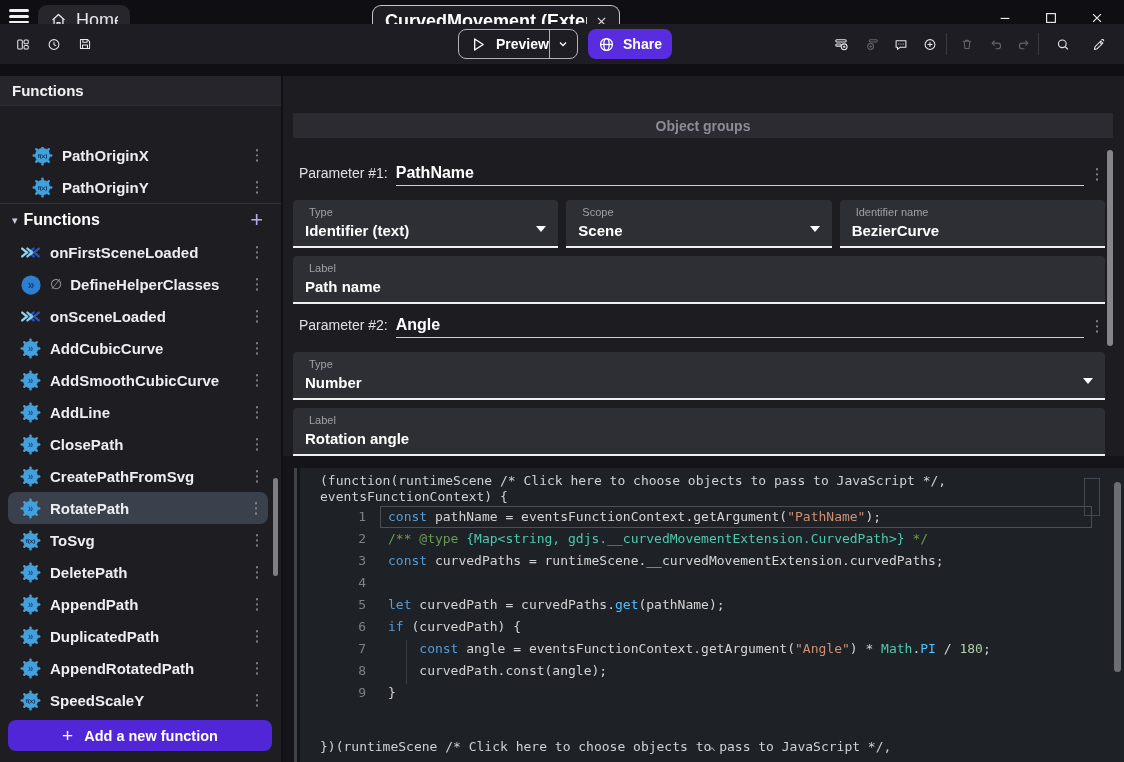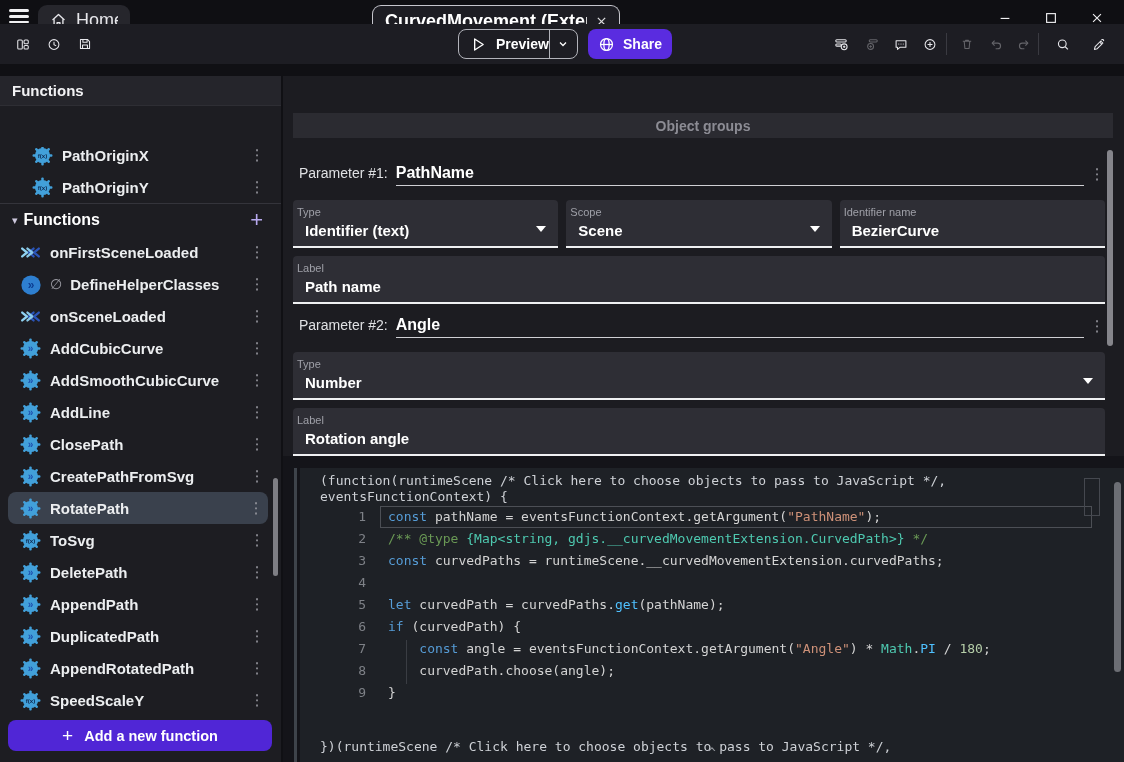--- a/index.html
+++ b/index.html
@@ -71,21 +71,21 @@
   .mtab.active{background:#45454d;color:#fff;box-shadow:0 3px 0 0 #d6ccf4;}
   .phead{position:absolute;left:16px;right:14px;height:24px;display:flex;align-items:flex-end;}
   .phead1{top:86px;} .phead2{top:238px;}
   .plabel{font-size:14px;color:#dfe0e3;padding-bottom:5px;white-space:nowrap;}
   .pnameline{flex:1;margin-left:8px;border-bottom:1px solid #cfcfd4;padding-bottom:3px;}
   .pname{font-size:16px;font-weight:bold;color:#fff;}
   .pmenu{width:26px;text-align:center;color:#9b9ba3;padding-bottom:3px;font-size:15px;cursor:pointer;}
   .frow{position:absolute;left:10px;right:19px;height:48px;display:flex;gap:8px;}
   .frow1{top:124px;} .lrow1{top:180px;} .frow2{top:276px;} .lrow2{top:332px;}
   .field{flex:1;position:relative;background:#2e2e35;border-radius:4px 4px 0 0;border-bottom:2px solid #eff0f2;cursor:pointer;}
-  .flabel{position:absolute;top:6px;left:4px;font-size:11px;color:#9fa0a8;}
+  .flabel{position:absolute;top:6px;left:16px;font-size:11px;color:#9fa0a8;}
   .fvalue{position:absolute;bottom:7px;left:12px;font-size:15px;font-weight:bold;color:#fff;white-space:nowrap;}
   .fcaret{position:absolute;right:12px;bottom:14px;width:0;height:0;border:5px solid transparent;border-top:6px solid #fff;border-bottom:none;}
   .main-scroll{position:absolute;right:11px;top:74px;width:6px;height:196px;background:#85858b;border-radius:3px;cursor:pointer;}
 
   
   .editor{position:absolute;left:283px;top:456px;right:0;bottom:0;background:#141419;}
   .eaccent{position:absolute;left:11px;top:12px;width:3px;bottom:0;background:#3e434a;}
   .codewrap{position:absolute;left:17px;right:0;top:12px;bottom:0;background:#1e2126;
             font-family:"DejaVu Sans Mono",monospace;font-size:13px;}
   .code-header{position:absolute;top:5px;left:20px;line-height:16px;color:#ced1d6;white-space:pre;}
@@ -696,21 +696,21 @@
           <div class="cl">
             <span class="ln">6</span>
             <span class="ct"><span class="tk-kw">if</span><span class="tk-fg"> (curvedPath) {</span></span>
           </div>
           <div class="cl ig">
             <span class="ln">7</span>
             <span class="ct"><span class="tk-fg">    </span><span class="tk-kw">const</span><span class="tk-fg"> angle = eventsFunctionContext.getArgument(</span><span class="tk-str">"Angle"</span><span class="tk-fg">) * </span><span class="tk-cls">Math</span><span class="tk-fg">.</span><span class="tk-mth">PI</span><span class="tk-fg"> / </span><span class="tk-num">180</span><span class="tk-fg">;</span></span>
           </div>
           <div class="cl ig">
             <span class="ln">8</span>
-            <span class="ct"><span class="tk-fg">    curvedPath.choose(angle);</span></span>
+            <span class="ct"><span class="tk-fg">    curvedPath.const(angle);</span></span>
           </div>
           <div class="cl">
             <span class="ln">9</span>
             <span class="ct"><span class="tk-fg">}</span></span>
           </div>
         </div>
       <div class="code-footer">
         <div>})(runtimeScene /* Click here to choose objects to pass to JavaScript */,</div>
         
       </div>

